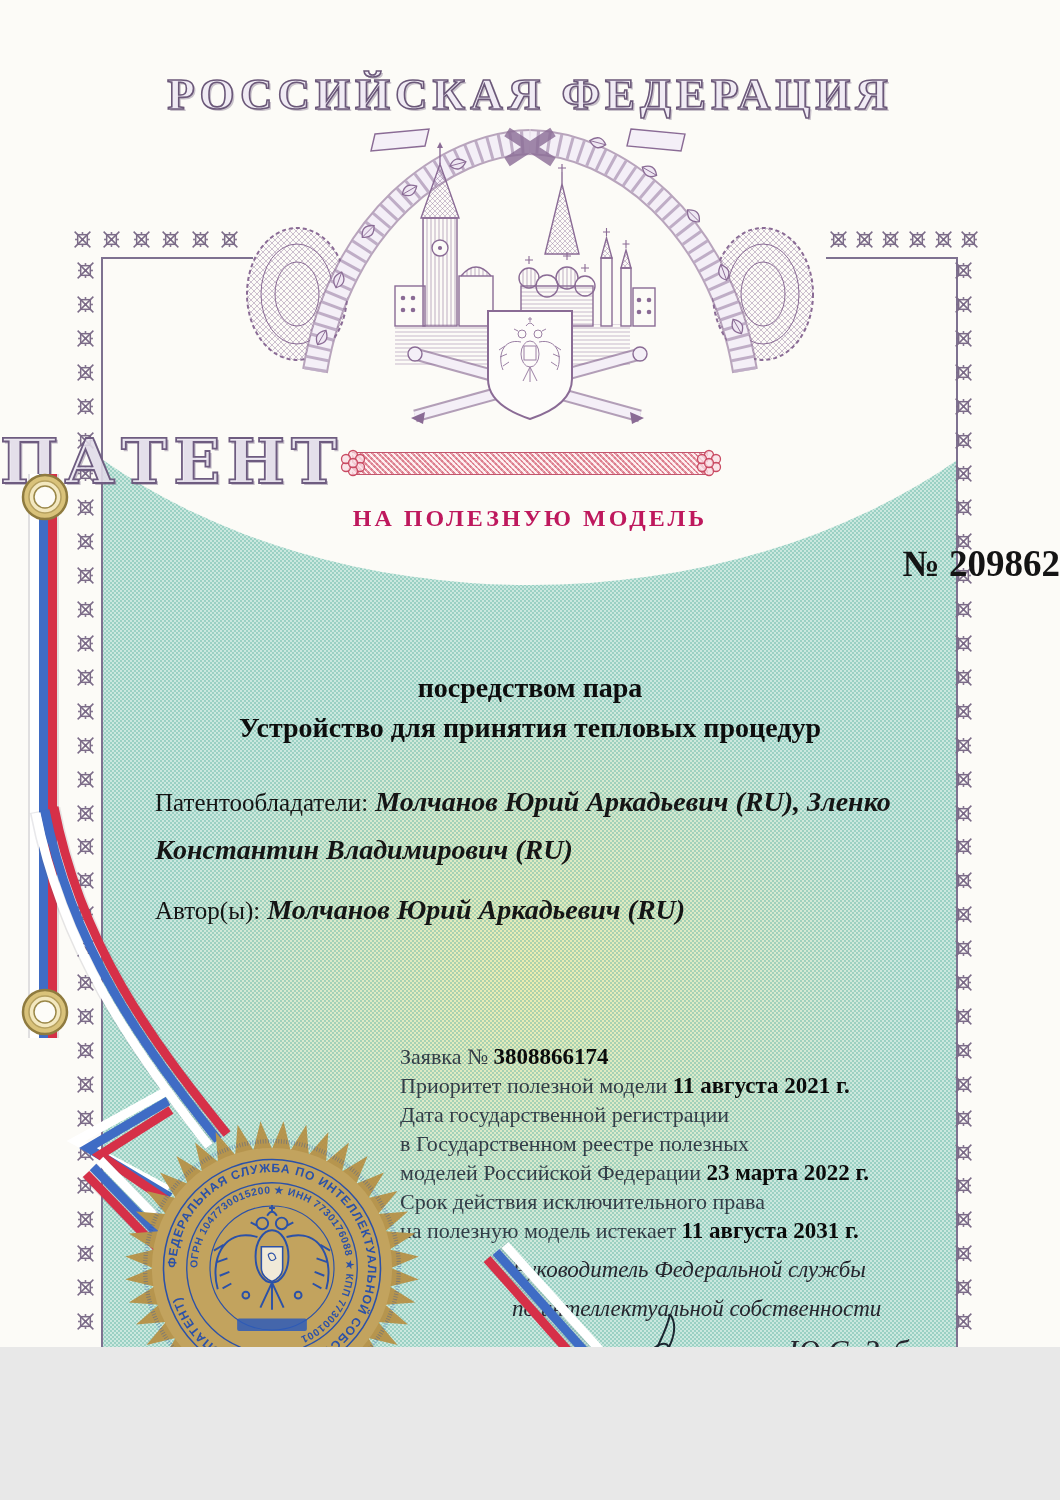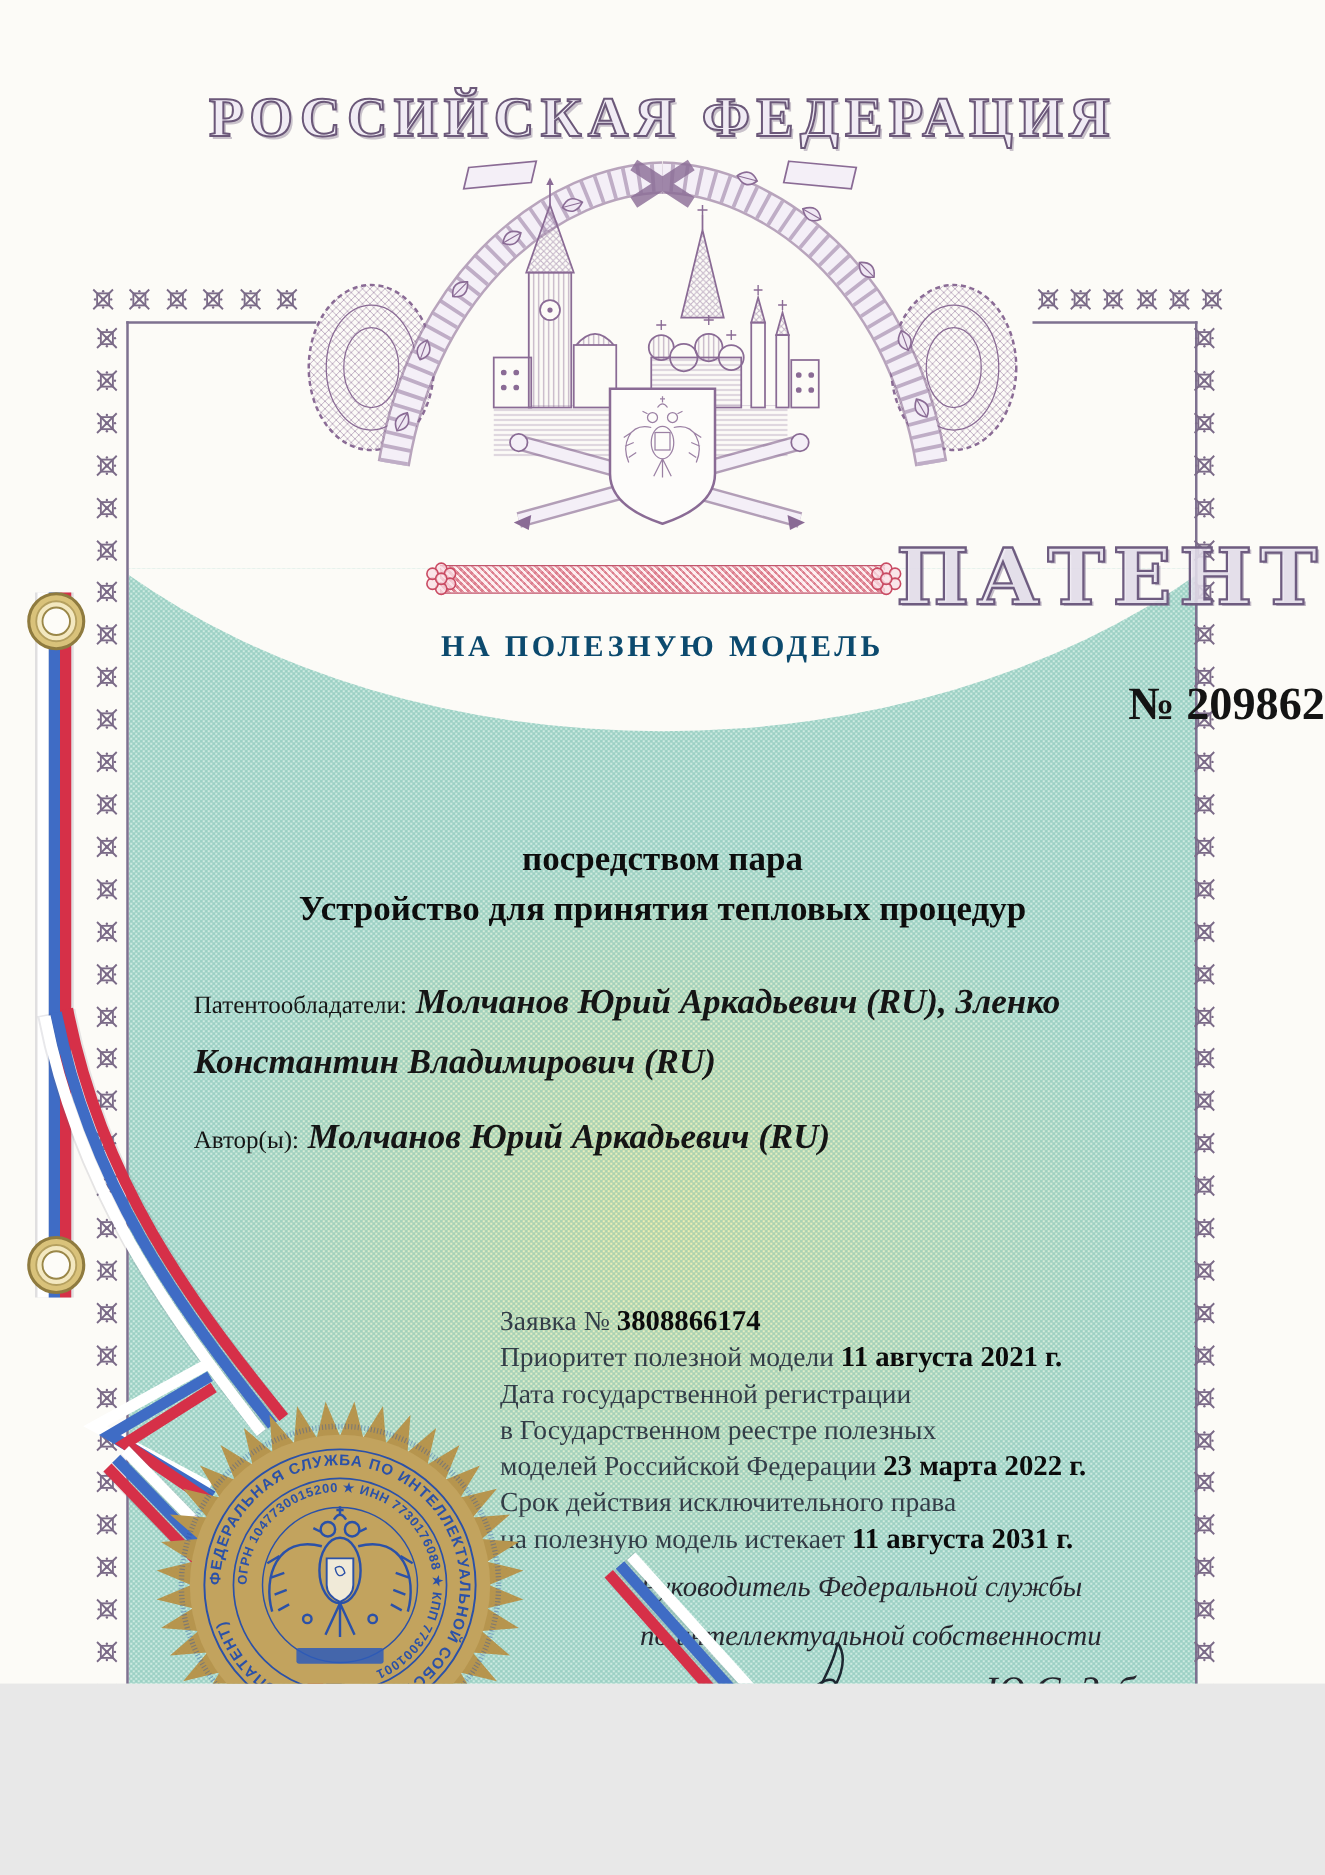--- a/index.html
+++ b/index.html
@@ -33,35 +33,35 @@
     font-weight:bold;font-size:45px;letter-spacing:5px;color:#f0ebf4;
     -webkit-text-stroke:1.6px #6b5879;text-shadow:2px 2px 0 rgba(107,88,121,.35);}
 
   .emblem{position:absolute;left:245px;top:126px;z-index:3;}
 
   
   .patent-band{position:absolute;left:352px;top:452px;width:356px;height:21px;z-index:4;
     border-top:1px solid #c2556d;border-bottom:1px solid #c2556d;
     background:repeating-linear-gradient(45deg,rgba(208,74,98,.55) 0 2px,rgba(255,240,242,.85) 2px 4px),
                repeating-linear-gradient(-45deg,rgba(208,74,98,.35) 0 2px,rgba(255,240,242,0) 2px 4px);}
-  .patent-word{position:absolute;left:0;top:425px;width:100%;text-align:right;z-index:5;
+  .patent-word{position:absolute;left:0;top:425px;width:100%;text-align:left;z-index:5;
     font-family:"DejaVu Serif",serif;font-weight:bold;font-size:62px;letter-spacing:6px;
     color:rgba(236,231,242,.82);-webkit-text-stroke:1.8px #6e5c80;
     text-shadow:2px 2px 0 rgba(110,92,128,.4);}
   .rosette{position:absolute;z-index:5;}
   .subtype{position:absolute;left:0;top:505px;width:100%;text-align:center;z-index:5;
-    font-weight:bold;font-size:24px;letter-spacing:3px;color:#0c4a6e;}
+    font-weight:bold;font-size:24px;letter-spacing:3px;color:#be185d;}
   .docnum{position:absolute;left:0;top:542px;width:100%;text-align:right;z-index:5;
     font-weight:bold;font-size:37px;color:#141414;}
 
   
   .doc-title{position:absolute;left:130px;top:668px;width:800px;text-align:center;z-index:5;
     font-weight:bold;font-size:28px;line-height:40px;color:#0d0d0d;}
   .holders{position:absolute;left:155px;top:780px;width:760px;z-index:5;line-height:44px;color:#151515;}
-  .plabel{font-size:20px;}
+  .plabel{font-size:25px;}
   .pnames{font-size:28px;font-weight:bold;font-style:italic;}
   .authors{position:absolute;left:155px;top:888px;width:760px;z-index:5;line-height:44px;color:#151515;}
 
   .info{position:absolute;left:400px;top:1042px;z-index:5;font-size:22px;line-height:29px;color:#333d47;}
   .info .ln{white-space:nowrap;}
   .info .b{font-weight:bold;font-size:23px;color:#0b0b0b;}
 
   .signatory{position:absolute;left:512px;top:1250px;z-index:5;font-style:italic;font-size:23px;
     line-height:39px;color:#26262e;}
   .sig-name{position:absolute;left:788px;top:1334px;z-index:6;font-style:italic;font-size:31px;color:#26262e;}

